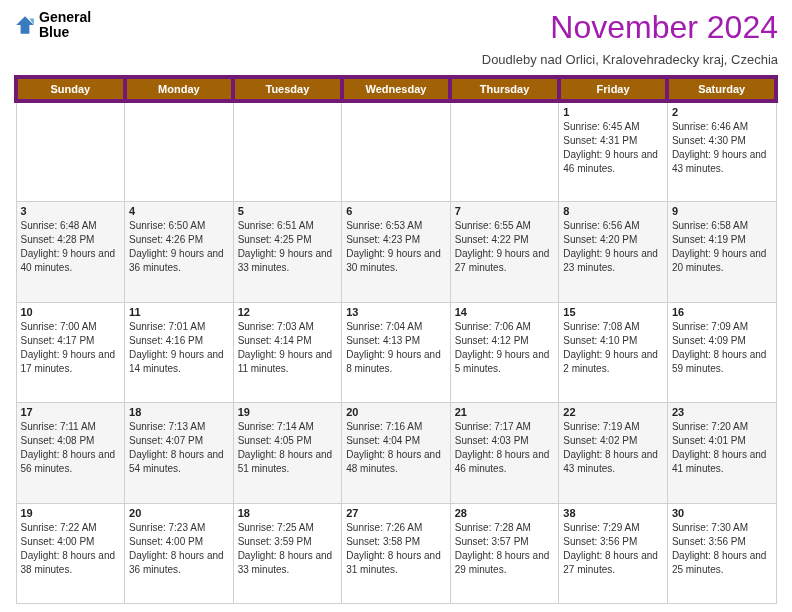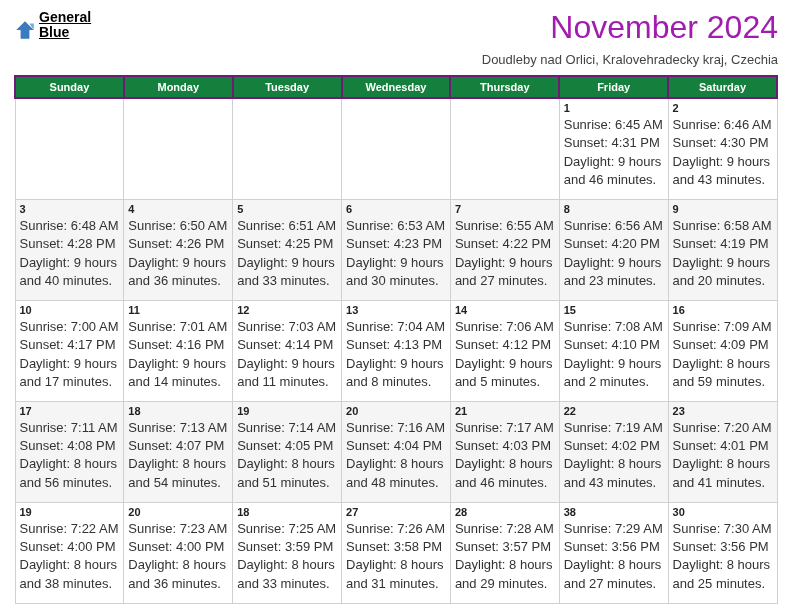--- a/index.html
+++ b/index.html
@@ -18,23 +18,22 @@
       flex-direction: column;
     }
     .header-row {
       display: flex;
       align-items: flex-start;
       justify-content: space-between;
       margin-bottom: 2px;
     }
     .logo {
       display: flex;
-      align-items: flex-end;
+      align-items: center;
       gap: 0;
-      text-decoration: underline;
     }
     .logo-text {
       font-size: 14px;
       font-weight: bold;
       line-height: 1.1;
       color: #000;
     }
     .logo-text span {
       display: block;
     }
@@ -63,27 +62,27 @@
       flex-direction: column;
       margin-top: 6px;
     }
     table {
       width: 100%;
       border-collapse: collapse;
       flex: 1;
       table-layout: fixed;
     }
     thead tr th {
-      background: #15803d;
+      background: #a16207;
       color: #fff;
       font-size: 11px;
       font-weight: bold;
       text-align: center;
       padding: 4px 2px;
-      border: 2px solid #701a75;
+      border: 4px solid #701a75;
     }
     tbody tr td {
       vertical-align: top;
       border: 1px solid #d0d0d0;
       padding: 3px 4px;
       font-size: 9px;
       color: #333;
       height: 88px;
       background: #fff;
     }
@@ -91,21 +90,21 @@
       background: #f5f5f5;
     }
     .day-number {
       font-weight: bold;
       font-size: 11px;
       color: #222;
       display: block;
       margin-bottom: 2px;
     }
     .day-info {
-      font-size: 13px;
+      font-size: 10px;
       line-height: 1.4;
       color: #333;
     }
     td.empty {
       background: #fff;
     }
   </style>
 </head>
 <body>
 

